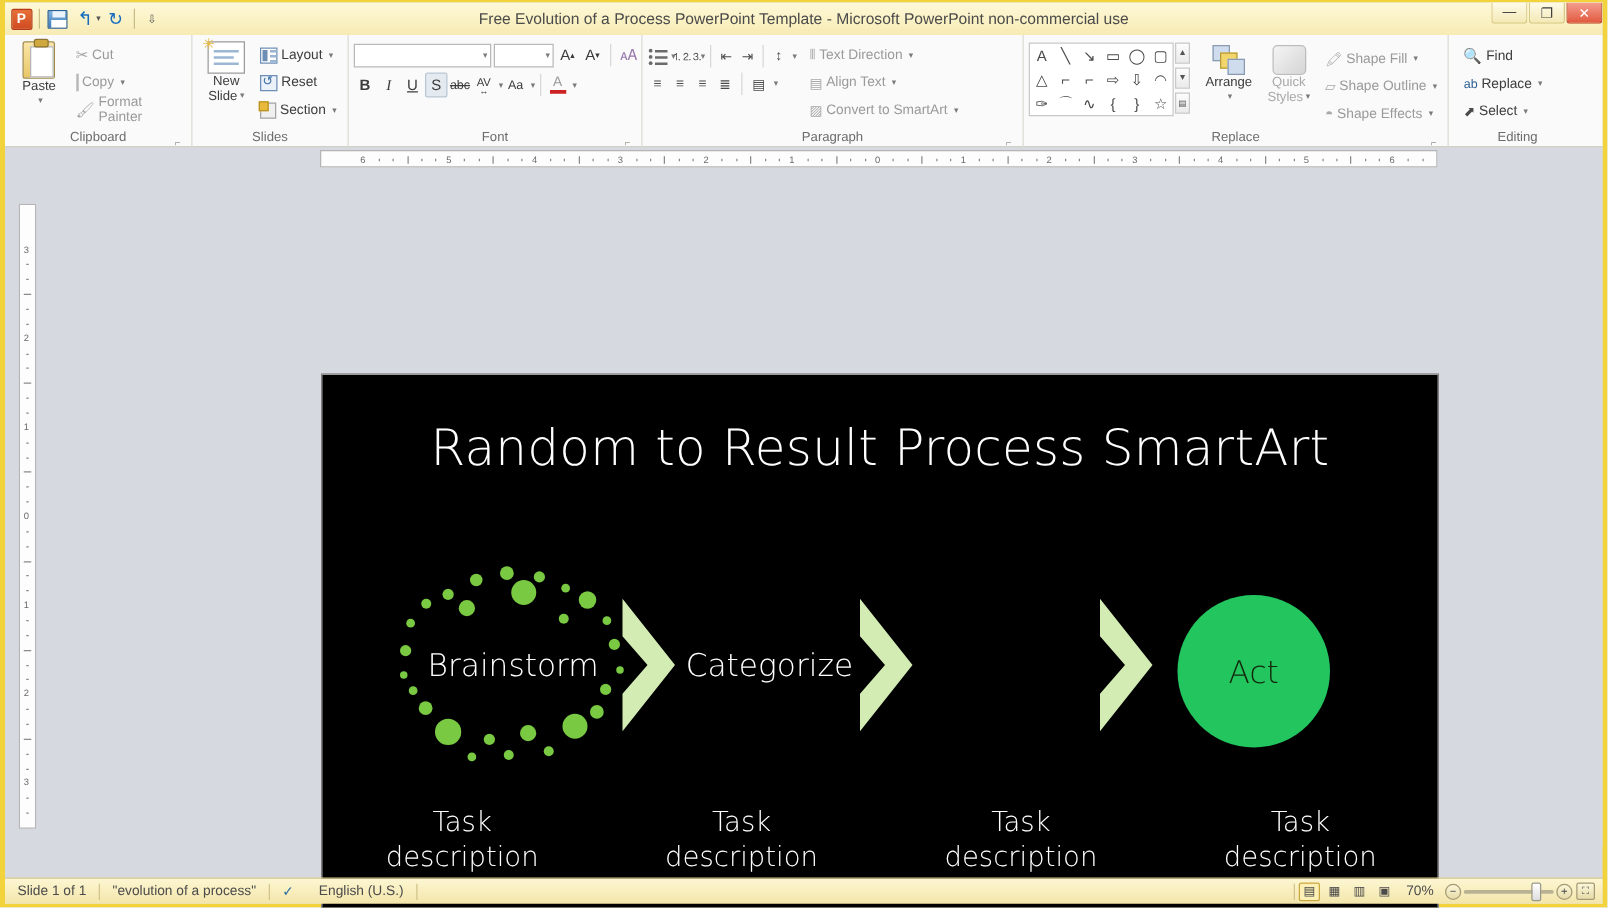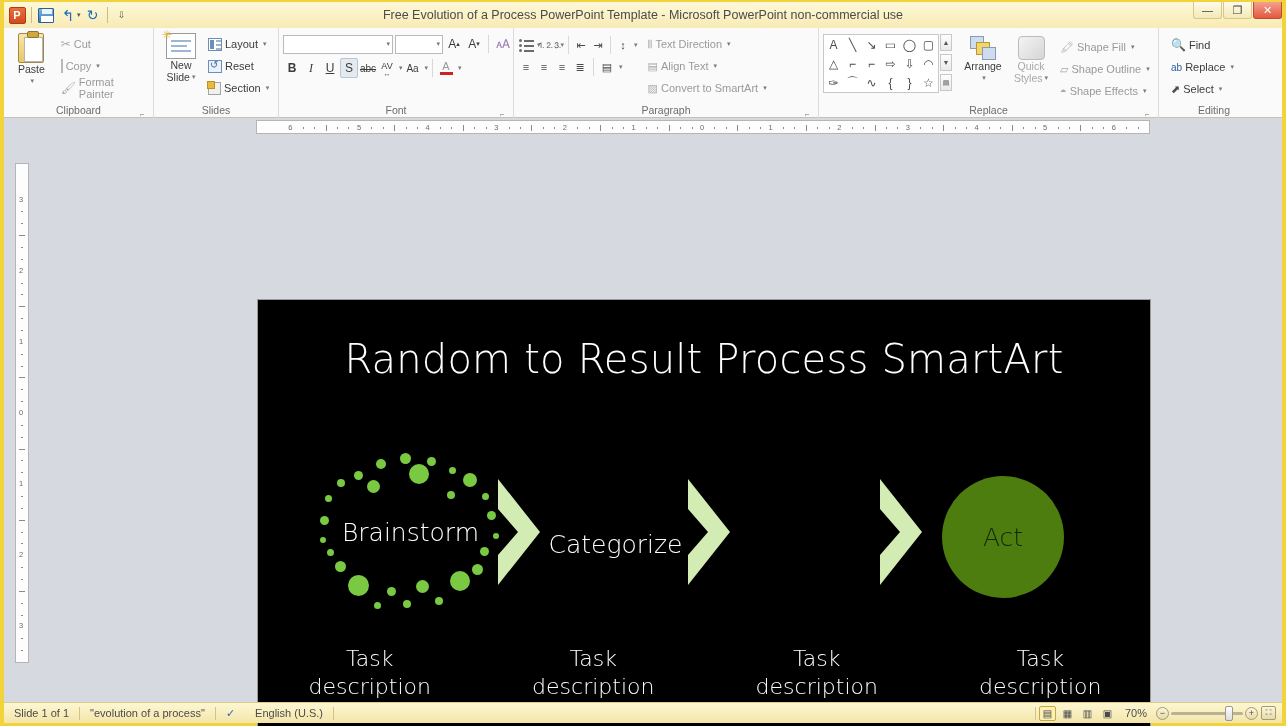--- a/index.html
+++ b/index.html
@@ -213,21 +213,21 @@
 
   .stage-label{
     position:absolute;color:#fff;font-size:25px;font-weight:300;
     font-family:"DejaVu Sans","Liberation Sans",sans-serif;
     white-space:nowrap;text-align:center;
   }
   .dotcircle{position:absolute;}
   .dot{position:absolute;border-radius:50%;background:#79c943;}
   .chev{position:absolute;}
   .actcircle{
-    position:absolute;border-radius:50%;background:#4d7c0f;
+    position:absolute;border-radius:50%;background:#22c55e;
     display:flex;align-items:center;justify-content:center;
   }
   .act-text{
     color:#14260a;font-size:25px;font-weight:300;
     font-family:"DejaVu Sans","Liberation Sans",sans-serif;
   }
   .taskrow{position:absolute;left:0;top:345px;width:894px;display:flex;}
   .task{
     flex:1;text-align:center;color:#fff;font-size:22px;line-height:28px;font-weight:300;
     font-family:"DejaVu Sans","Liberation Sans",sans-serif;white-space:pre-line;
@@ -704,21 +704,21 @@
             <div class="dot" style="background: rgb(121, 201, 67); width: 7px; height: 7px; left: 50.75px; top: 146.85px;"></div>
             <div class="dot" style="background: rgb(121, 201, 67); width: 6px; height: 6px; left: -3px; top: 82.25px;"></div>
             <div class="dot" style="background: rgb(121, 201, 67); width: 6px; height: 6px; left: 170.25px; top: 77.6px;"></div>
           </div>
         <div class="stage-label" style="left:65px;top:68px;width:175px;">Brainstorm</div>
 
         <svg class="chev" style="left:238px;top:27px;" width="46" height="110" viewBox="0 0 46 110">
           <polygon points="2,2 44,55 2,108 2,78 22,55 2,32" fill="#d2ecb4"></polygon>
         </svg>
 
-        <div class="stage-label" style="left:265px;top:80px;width:185px;">Categorize</div>
+        <div class="stage-label" style="left:265px;top:68px;width:185px;">Categorize</div>
 
         <svg class="chev" style="left:428px;top:27px;" width="46" height="110" viewBox="0 0 46 110">
           <polygon points="2,2 44,55 2,108 2,78 22,55 2,32" fill="#d2ecb4"></polygon>
         </svg>
 
 
         <svg class="chev" style="left:620px;top:27px;" width="46" height="110" viewBox="0 0 46 110">
           <polygon points="2,2 44,55 2,108 2,78 22,55 2,32" fill="#d2ecb4"></polygon>
         </svg>
 

